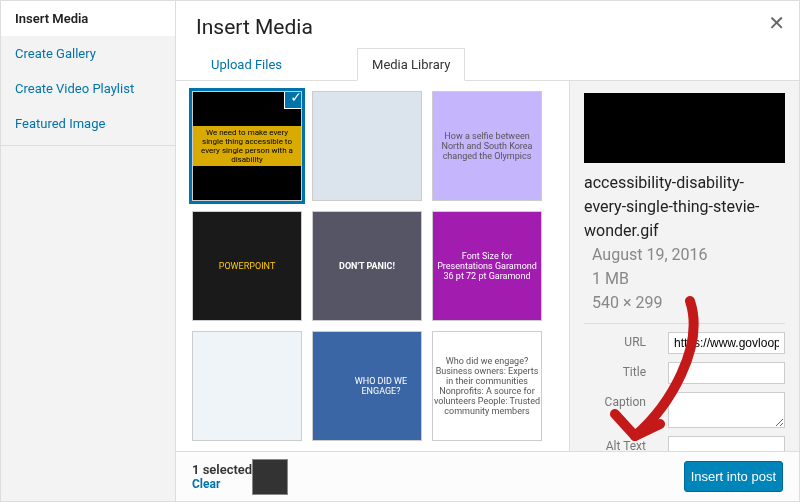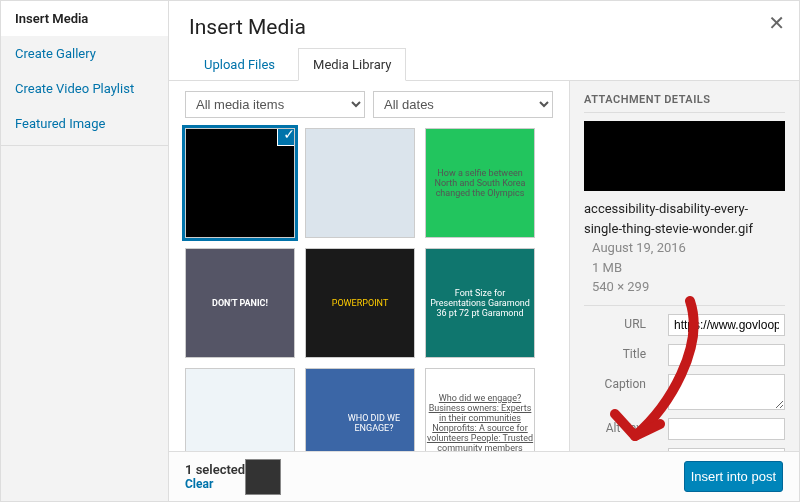--- a/index.html
+++ b/index.html
@@ -6,59 +6,59 @@
   body { font-family: -apple-system, BlinkMacSystemFont, "Segoe UI", Roboto, sans-serif; font-size: 13px; color: #333; background: #fff; width: 800px; height: 502px; overflow: hidden; position: relative; }
   .modal { display: flex; width: 800px; height: 502px; border: 1px solid #ddd; }
   .sidebar { width: 175px; background: #f3f3f3; border-right: 1px solid #ddd; padding: 0; }
   .sidebar-item { display: block; padding: 10px 14px; color: #0073aa; cursor: pointer; font-size: 13px; }
   .sidebar-item.active { background: #fff; color: #222; font-weight: 600; }
   .sidebar-sep { border-top: 1px solid #ddd; margin: 4px 0; }
   .main { flex: 1; display: flex; flex-direction: column; background:#fff; position:relative; }
   .header { padding: 14px 20px 0 20px; position: relative; }
   .header h1 { font-size: 21px; font-weight: 400; color: #222; margin-bottom: 8px; }
   .close { position: absolute; top: 10px; right: 14px; font-size: 20px; color: #666; cursor: pointer; }
-  .tabs { display: flex; border-bottom: 1px solid #ddd; padding: 0 20px; gap: 8px; }
+  .tabs { display: flex; border-bottom: 1px solid #ddd; padding: 0 20px; gap: 17px; }
   .tab { padding: 8px 14px; color: #0073aa; cursor: pointer; font-size: 13px; border: 1px solid transparent; position: relative; top:1px;}
-  .tab.active { color: #333; border: 1px solid #ddd; border-bottom: 1px solid #fff; background: #fff; }
+  .tab.active { color: #333; border: 1px solid #ddd; border-bottom: 1px solid #fff; background: #fff; margin-left: 43px; }
   .content { flex:1; display: flex; overflow:hidden; }
   .grid-area { flex:1; padding: 10px 16px; overflow:auto; }
   .filters { display: flex; gap: 8px; margin-bottom: 10px; }
   .filters select { width: 180px; padding: 4px 6px; border: 1px solid #ccc; font-size: 13px; color:#555; background:#fff; }
   .grid { display: grid; grid-template-columns: repeat(3, 110px); gap: 10px; }
   .thumb { width: 110px; height: 110px; background: #e5e5e5; border:1px solid #ccc; position: relative; display:flex; align-items:center; justify-content:center; font-size:9px; color:#555; text-align:center; overflow:hidden; }
   .thumb.selected { outline: 3px solid #0073aa; }
   .check { position:absolute; top:-6px; right:-6px; width:22px; height:22px; background:#0073aa; color:#fff; display:flex; align-items:center; justify-content:center; font-size:14px; box-shadow:0 0 0 1px #fff; }
   .details { width: 230px; border-left: 1px solid #ddd; background:#f3f3f3; padding: 12px 14px; overflow:auto; position:relative;}
   .details h3 { font-size: 11px; letter-spacing:0.5px; color:#666; font-weight:600; text-transform: uppercase; margin-bottom:8px; border-bottom:1px solid #ddd; padding-bottom:6px;}
   .preview { width: 100%; height: 70px; background: #000; margin-bottom:8px; display:flex; align-items:center; justify-content:center; color:#fc0; font-size:10px; text-align:center; padding:4px;}
-  .meta { font-size:13px; color:#444; line-height:1.5; margin-bottom:6px;}
+  .meta { font-size:16px; color:#444; line-height:1.5; margin-bottom:6px;}
   .meta .fn { color:#222; }
   .meta .sub { color:#888;margin-left:8px; }
   .field { display:flex; align-items:flex-start; margin-bottom:8px; gap:22px;}
   .field label { width:62px; text-align:right; font-size:12px; color:#777; padding-top:3px;}
   .field input, .field textarea { flex:1; padding:3px 5px; border:1px solid #ccc; font-size:12px; background:#fff; min-width:0;}
   .field textarea { height:36px; resize:vertical;}
   .footer { height: 50px; border-top:1px solid #ddd; background:#fcfcfc; display:flex; align-items:center; padding: 0 16px; justify-content:space-between;}
   .sel-info { display:flex; align-items:center; font-size:13px;}
   .sel-info .count { font-weight:600; color:#333; }
   .sel-info .clear { color:#0073aa; cursor:pointer; font-size:12px;font-weight:bold;}
   .sel-thumb { width:36px; height:36px; background:#333; border:1px solid #888; }
   .insert-btn { background:#0085ba; color:#fff; border:1px solid #006799; padding:7px 6px; font-size:13px; cursor:pointer; border-radius:3px;}
   
   .arrow { position:absolute; pointer-events:none; z-index:50;}
   
   .t0{background:linear-gradient(#000,#000);} .t0 span{background:rgba(255,200,0,.85);color:#000;padding:2px;font-size:8px;}
   .t1{background:#dbe4ec;}
-  .t2{background:#22c55e;}
+  .t2{background:#c4b5fd;}
   .t3{background:#1a1a1a;color:#fc0;}
   .t4{background:#556;}
-  .t5{background:#0f766e;color:#fff;}
+  .t5{background:#a21caf;color:#fff;}
   .t6{background:#eef4f8;}
   .t7{background:#3b66a6;padding-left:28px;}
-  .t8{background:#fff;text-decoration:underline;}
+  .t8{background:#fff;}
 </style>
 </head>
 <body>
 
 <div class="modal">
   <div class="sidebar">
     <a class="sidebar-item active">Insert Media</a>
     <a class="sidebar-item">Create Gallery</a>
     <a class="sidebar-item">Create Video Playlist</a>
     <a class="sidebar-item">Featured Image</a>
@@ -69,57 +69,53 @@
     <div class="header">
       <h1>Insert Media</h1>
       <span class="close">✕</span>
     </div>
     <div class="tabs">
       <div class="tab">Upload Files</div>
       <div class="tab active">Media Library</div>
     </div>
     <div class="content">
       <div class="grid-area">
-        <div class="filters">
-          <select><option>All media items</option></select>
-          <select><option>All dates</option></select>
-        </div>
         <div class="grid">
           <div class="thumb t0 selected">
+              <span>We need to make every single thing accessible to every single person with a disability</span>
               <div class="check">✓</div>
             </div>
           <div class="thumb t1">
               <span></span>
             </div>
           <div class="thumb t2">
               <span>How a selfie between North and South Korea changed the Olympics</span>
             </div>
+          <div class="thumb t3">
+              <span>POWERPOINT</span>
+            </div>
           <div class="thumb t4">
               <span style="color:#fff;font-weight:bold;">DON'T PANIC!</span>
-            </div>
-          <div class="thumb t3">
-              <span>POWERPOINT</span>
             </div>
           <div class="thumb t5">
               <span>Font Size for Presentations  Garamond 36 pt  72 pt  Garamond</span>
             </div>
           <div class="thumb t6">
               <span></span>
             </div>
           <div class="thumb t7">
               <span style="color:#fff;">WHO DID WE ENGAGE?</span>
             </div>
           <div class="thumb t8">
               <span>Who did we engage? Business owners: Experts in their communities  Nonprofits: A source for volunteers  People: Trusted community members</span>
             </div>
         </div>
       </div>
 
       <div class="details">
-        <h3>ATTACHMENT DETAILS</h3>
         <div class="preview"></div>
         <div class="meta">
           <div class="fn">accessibility-disability-every-single-thing-stevie-wonder.gif</div>
           <div class="sub">August 19, 2016</div>
           <div class="sub">1 MB</div>
           <div class="sub">540 × 299</div>
         </div>
         <div style="border-top:1px solid #ddd;margin:8px 0;"></div>
         <div class="field">
           <label>URL</label>

